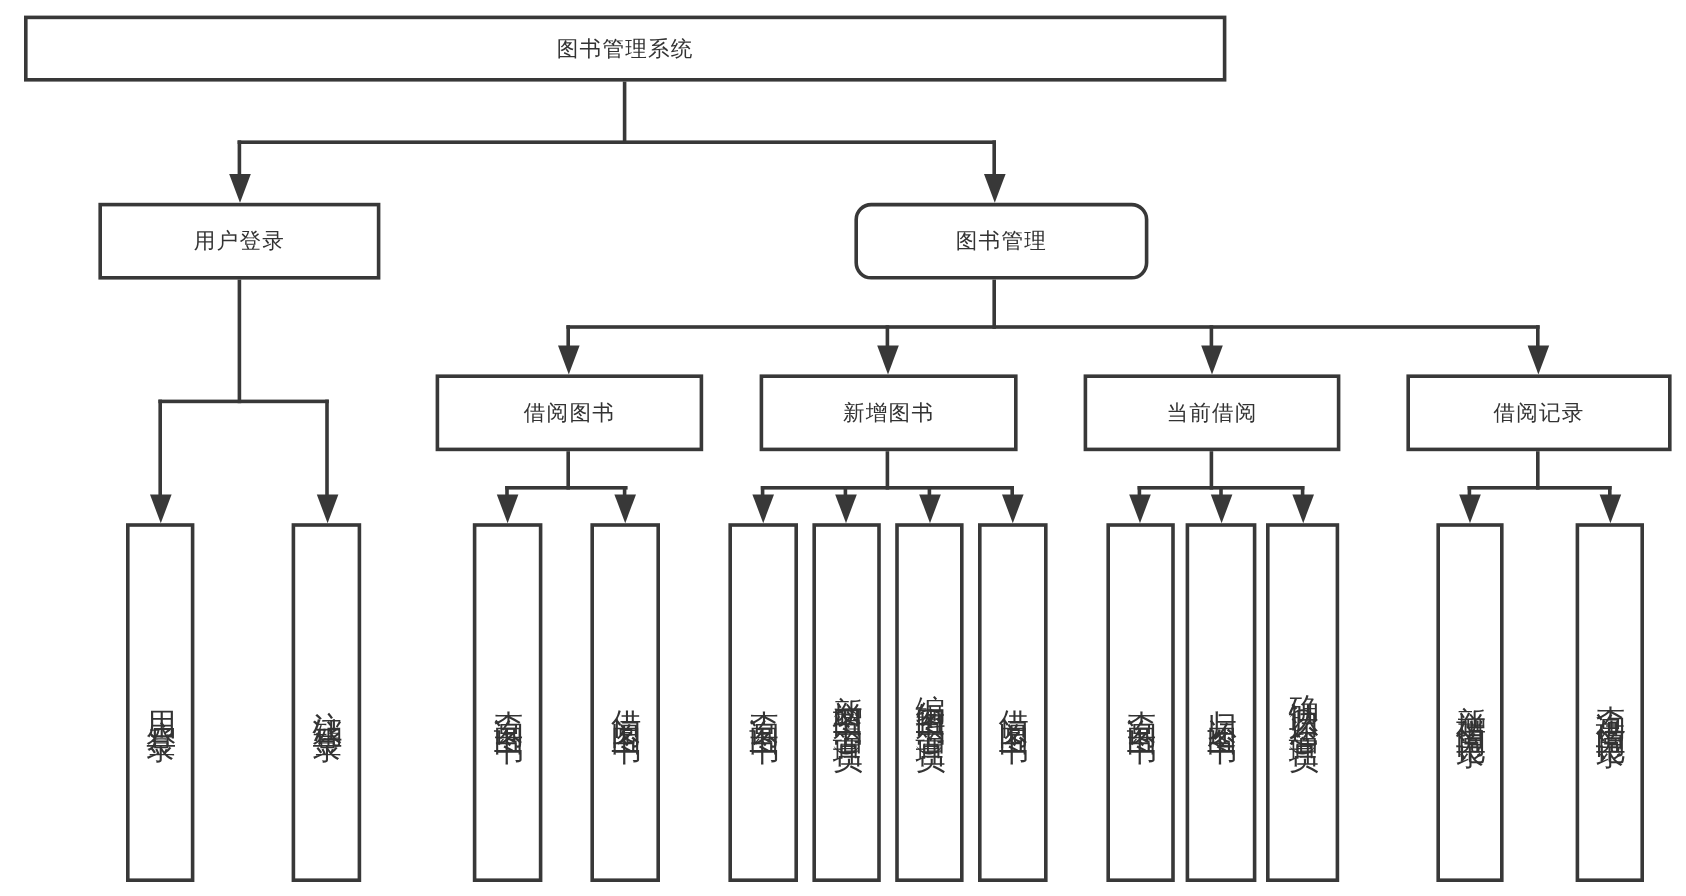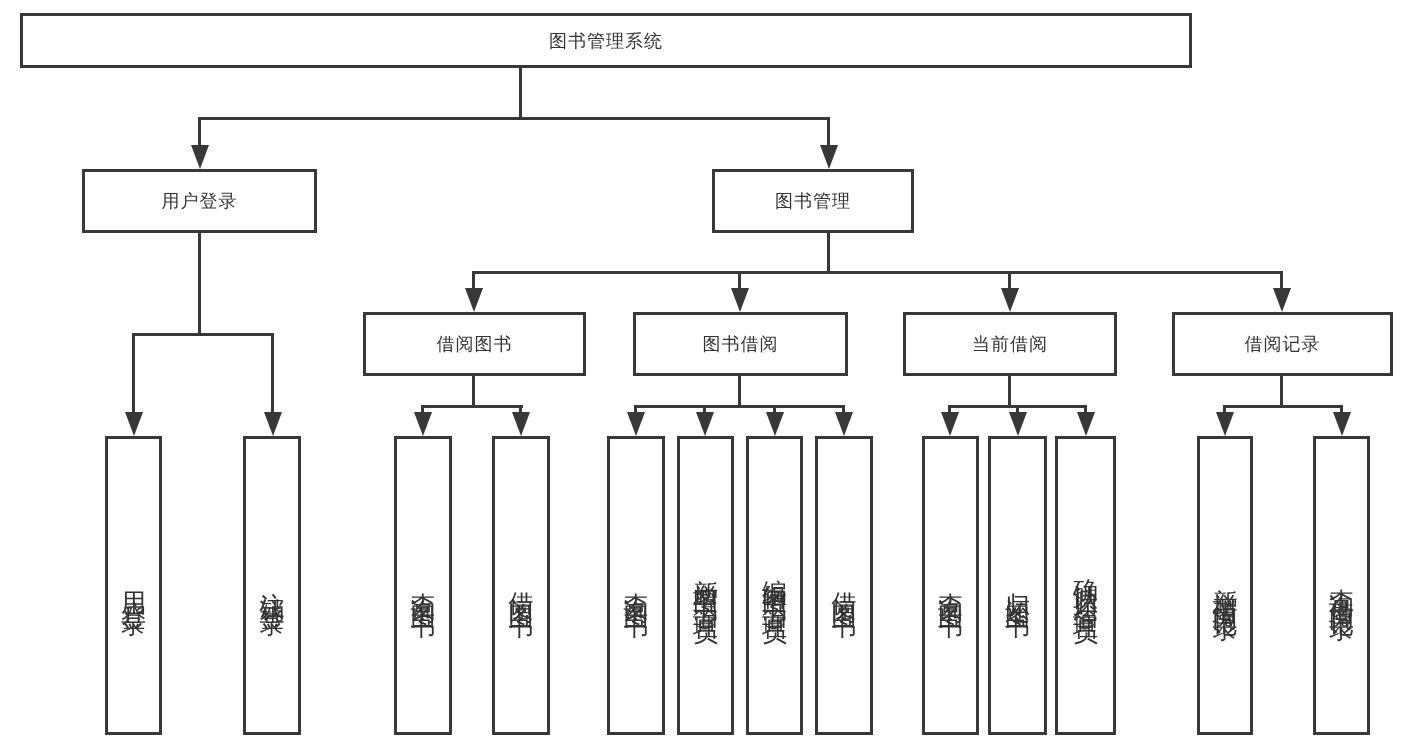--- a/index.html
+++ b/index.html
@@ -61,35 +61,35 @@
     letter-spacing:1px;
     white-space:nowrap;
     z-index:5;
   }
 </style>
 </head>
 <body>
 
 <div class="canvas">
 
-  <div class="box" style="left:20px;top:13px;width:1172px;height:55px;">
+  <div class="box" style="left:20px;top:13px;width:1002px;height:55px;">
     <span class="h-label">图书管理系统</span>
   </div>
 
   <div class="vline" style="left:519px;top:68px;height:51px;"></div>
   <div class="hline" style="left:198px;top:117px;width:632px;"></div>
   <div class="vline" style="left:198px;top:117px;height:31px;"></div>
   <div class="arrow" style="left:191px;top:145px;"></div>
   <div class="vline" style="left:827px;top:117px;height:31px;"></div>
   <div class="arrow" style="left:820px;top:145px;"></div>
 
   <div class="box" style="left:82px;top:169px;width:235px;height:64px;">
     <span class="h-label">用户登录</span>
   </div>
-  <div class="box" style="left:712px;top:169px;width:202px;height:64px;">
+  <div class="box" style="left:712px;top:169px;width:245px;height:64px;border-radius:14px;">
     <span class="h-label">图书管理</span>
   </div>
 
   <div class="vline" style="left:198px;top:233px;height:103px;"></div>
   <div class="hline" style="left:132px;top:333px;width:142px;"></div>
   <div class="vline" style="left:132px;top:333px;height:81px;"></div>
   <div class="arrow" style="left:125px;top:412px;"></div>
   <div class="vline" style="left:271px;top:333px;height:81px;"></div>
   <div class="arrow" style="left:264px;top:412px;"></div>
 
@@ -101,21 +101,21 @@
   <div class="arrow" style="left:731px;top:288px;"></div>
   <div class="vline" style="left:1008px;top:271px;height:21px;"></div>
   <div class="arrow" style="left:1001px;top:288px;"></div>
   <div class="vline" style="left:1280px;top:271px;height:21px;"></div>
   <div class="arrow" style="left:1273px;top:288px;"></div>
 
   <div class="box" style="left:363px;top:312px;width:223px;height:64px;">
     <span class="h-label">借阅图书</span>
   </div>
   <div class="box" style="left:633px;top:312px;width:215px;height:64px;">
-    <span class="h-label">图书借阅</span>
+    <span class="h-label">新增图书</span>
   </div>
   <div class="box" style="left:1172px;top:312px;width:221px;height:64px;">
     <span class="h-label">借阅记录</span>
   </div>
   <div class="box" style="left:903px;top:312px;width:214px;height:64px;">
     <span class="h-label">当前借阅</span>
   </div>
 
   <div class="vline" style="left:472px;top:376px;height:32px;"></div>
   <div class="hline" style="left:421px;top:405px;width:102px;"></div>

